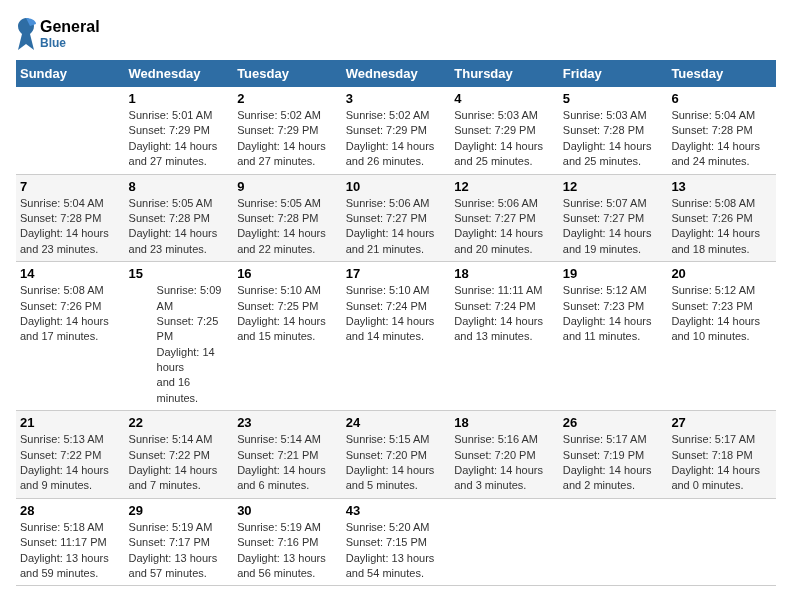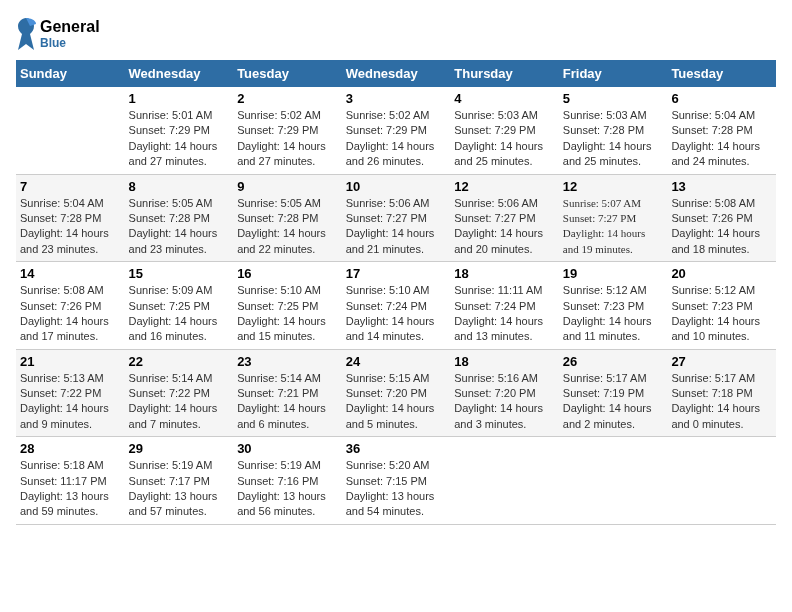--- a/index.html
+++ b/index.html
@@ -186,21 +186,21 @@
         </td>
         <td>
           <span class="day-num">12</span>
           <div class="day-info" style="white-space: pre-line;">Sunrise: 5:06 AM
 Sunset: 7:27 PM
 Daylight: 14 hours
 and 20 minutes.</div>
         </td>
         <td>
           <span class="day-num">12</span>
-          <div class="day-info" style="white-space: pre-line; font-family: Liberation Serif, serif;">Sunrise: 5:07 AM
+          <div class="day-info" style="white-space: pre-line;">Sunrise: 5:07 AM
 Sunset: 7:27 PM
 Daylight: 14 hours
 and 19 minutes.</div>
         </td>
         <td>
           <span class="day-num">13</span>
           <div class="day-info" style="white-space: pre-line;">Sunrise: 5:08 AM
 Sunset: 7:26 PM
 Daylight: 14 hours
 and 18 minutes.</div>
@@ -209,21 +209,21 @@
       <tr>
         <td>
           <span class="day-num">14</span>
           <div class="day-info" style="white-space: pre-line;">Sunrise: 5:08 AM
 Sunset: 7:26 PM
 Daylight: 14 hours
 and 17 minutes.</div>
         </td>
         <td>
           <span class="day-num">15</span>
-          <div class="day-info" style="white-space: pre-line;">Sunrise: 5:09 AM
+          <div class="day-info" style="white-space: pre-line; margin-left: 28px;">Sunrise: 5:09 AM
 Sunset: 7:25 PM
 Daylight: 14 hours
 and 16 minutes.</div>
         </td>
         <td>
           <span class="day-num">16</span>
           <div class="day-info" style="white-space: pre-line;">Sunrise: 5:10 AM
 Sunset: 7:25 PM
 Daylight: 14 hours
 and 15 minutes.</div>
@@ -324,21 +324,21 @@
 and 57 minutes.</div>
         </td>
         <td>
           <span class="day-num">30</span>
           <div class="day-info" style="white-space: pre-line;">Sunrise: 5:19 AM
 Sunset: 7:16 PM
 Daylight: 13 hours
 and 56 minutes.</div>
         </td>
         <td>
-          <span class="day-num">36</span>
+          <span class="day-num">43</span>
           <div class="day-info" style="white-space: pre-line;">Sunrise: 5:20 AM
 Sunset: 7:15 PM
 Daylight: 13 hours
 and 54 minutes.</div>
         </td>
         <td></td>
         <td></td>
         <td></td>
       </tr>
     </tbody>

